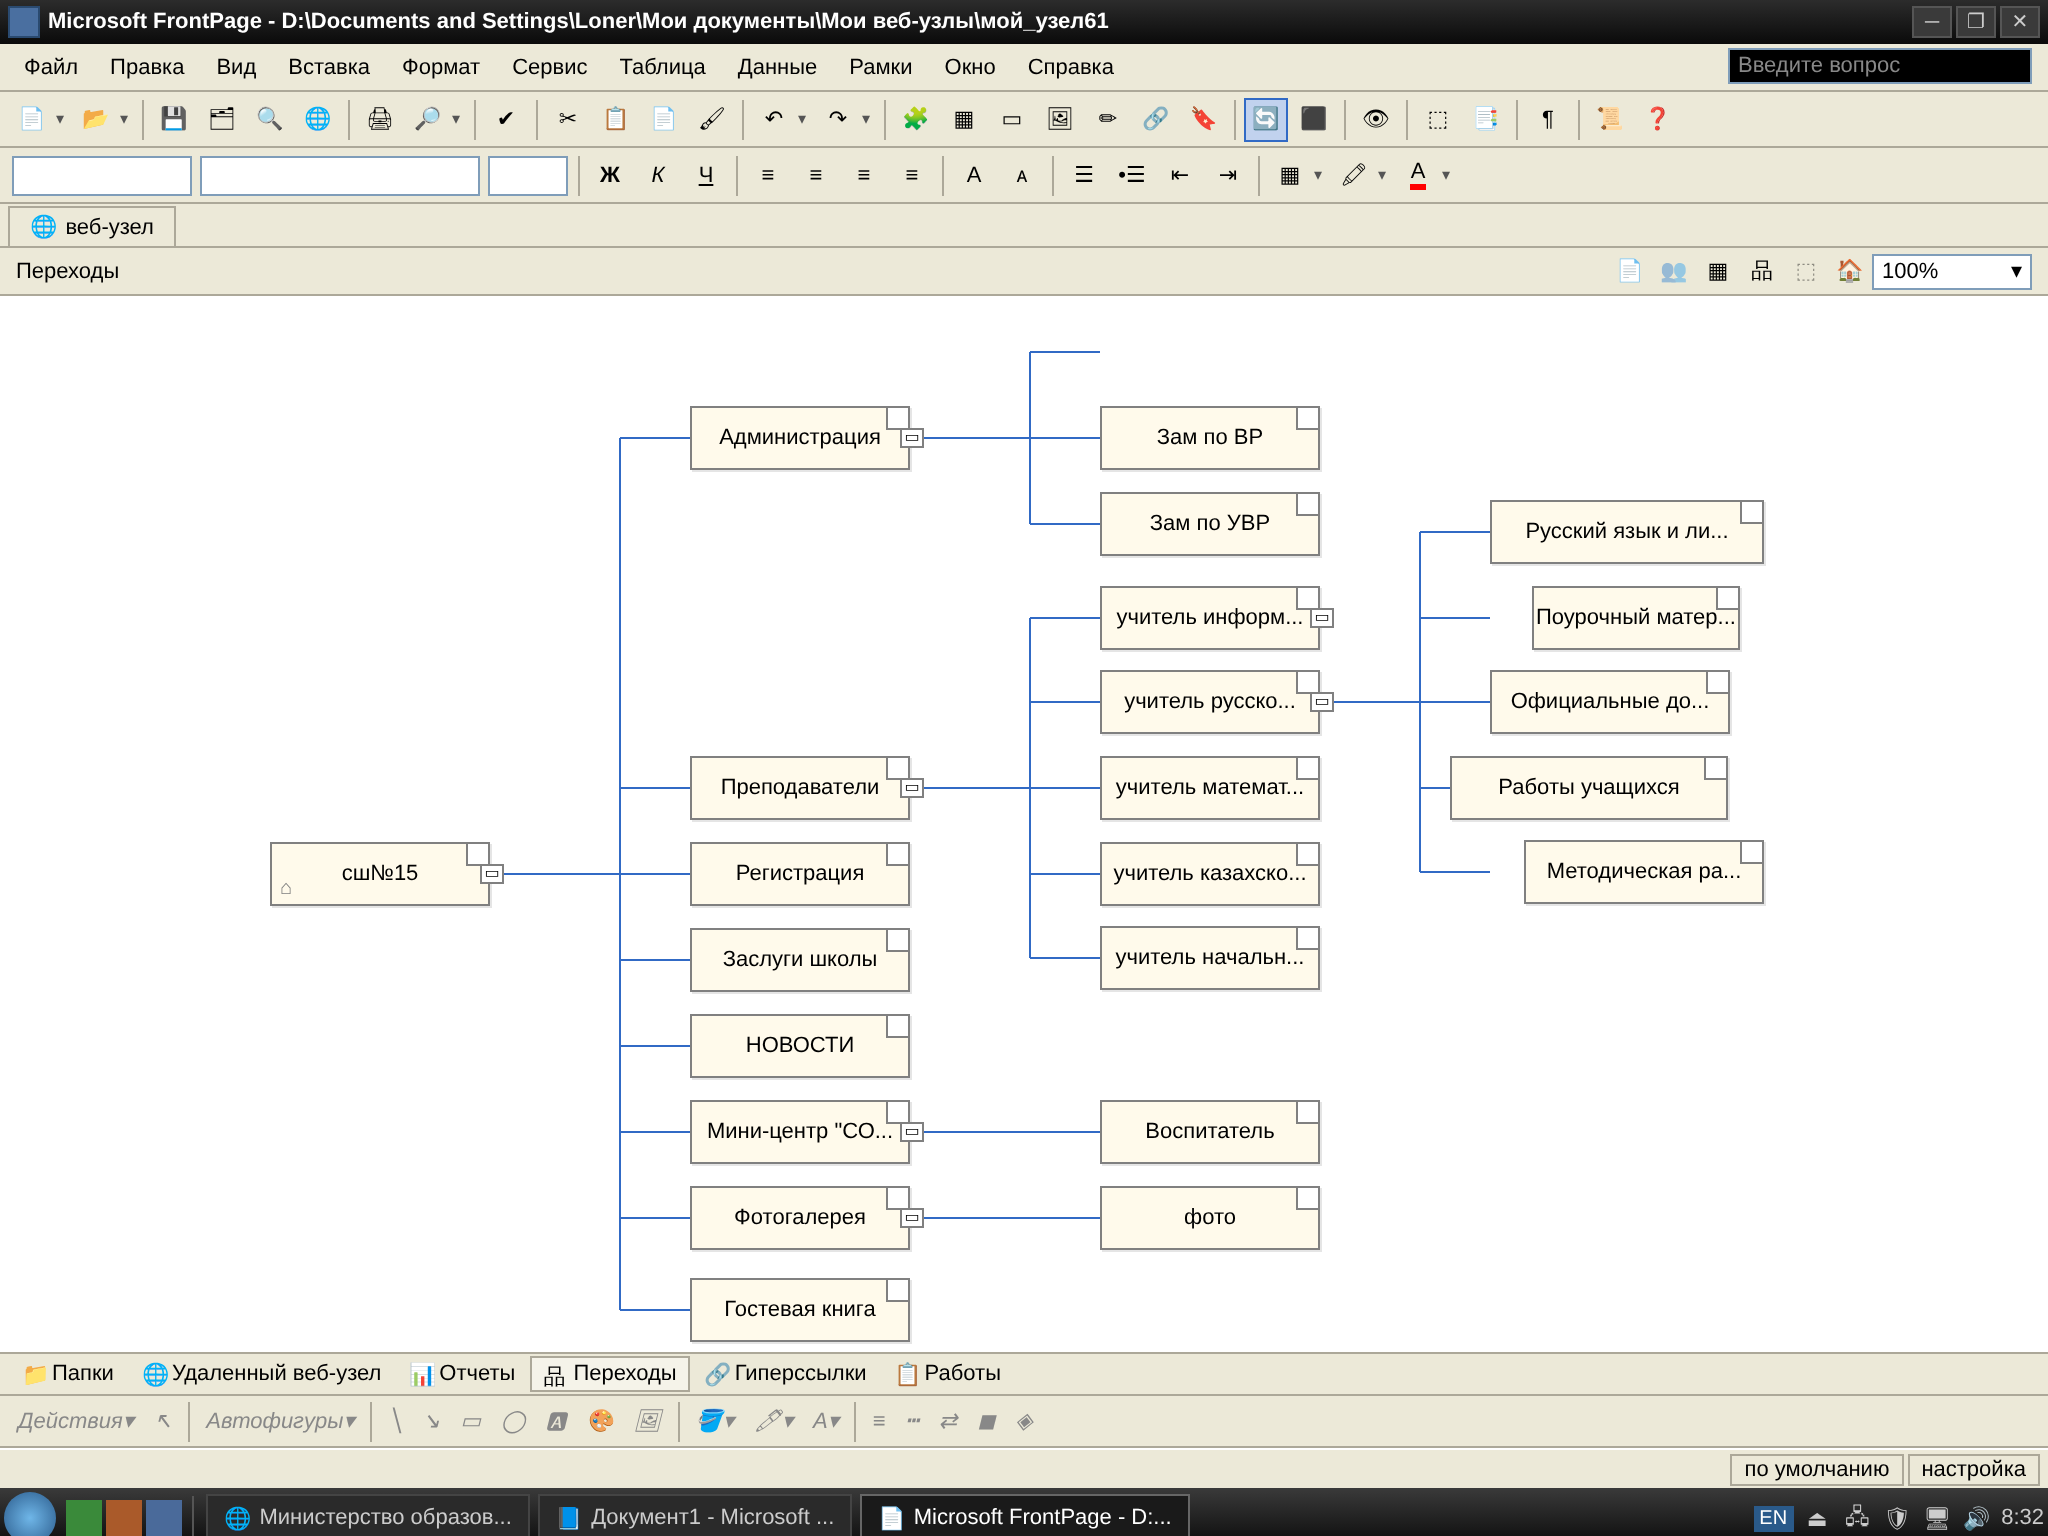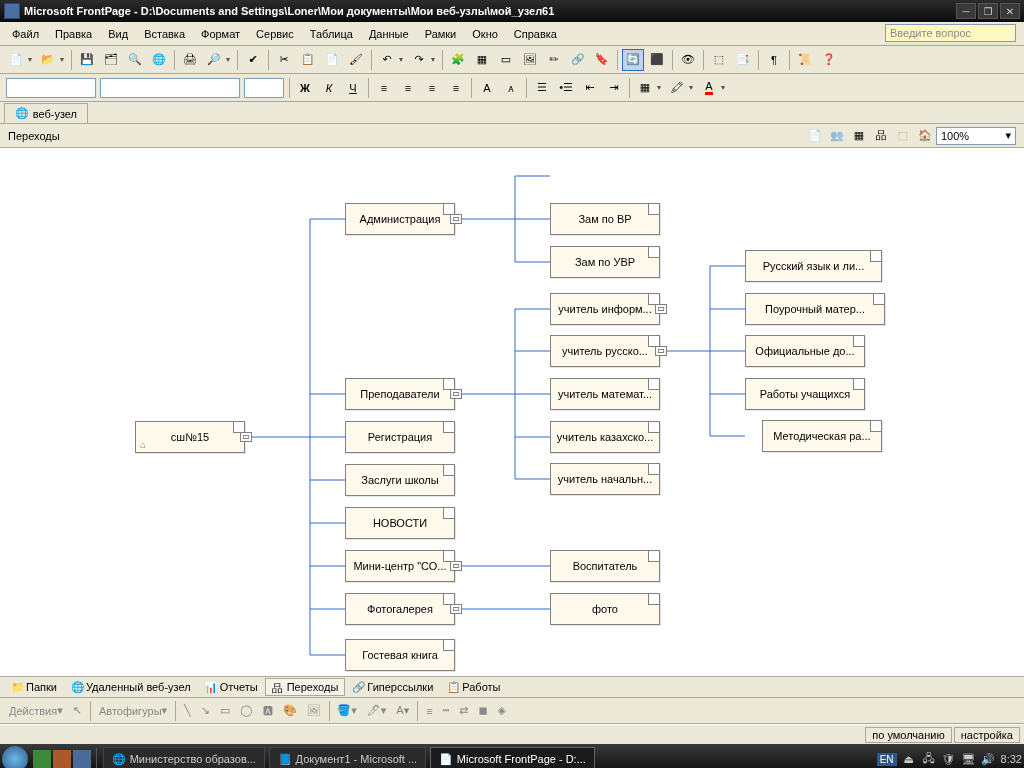--- a/index.html
+++ b/index.html
@@ -3,21 +3,21 @@
 <meta charset="utf-8">
 <style>
 * { margin: 0; padding: 0; box-sizing: border-box; font-family: Tahoma, Arial, sans-serif; font-size: 11px; user-select: none; }
 body { background: #d4d0c8; overflow: hidden; width: 1024px; height: 768px; }
 .titlebar { background: linear-gradient(to bottom, #2c2c2c 0%, #0a0a0a 100%); height: 22px; display: flex; align-items: center; padding: 0 4px; color: #fff; }
 .titlebar .app-icon { width: 16px; height: 16px; background: #4a6fa0; border: 1px solid #2a4a70; margin-right: 4px; }
 .titlebar .title { flex: 1; font-weight: bold; color: #fff; }
 .titlebar .win-btn { width: 20px; height: 16px; background: #3a3a3a; margin-left: 2px; display: flex; align-items: center; justify-content: center; color: #ccc; border: 1px solid #555; font-size: 10px; cursor: pointer; }
 .menubar { background: #ece9d8; height: 24px; display: flex; align-items: center; padding: 0 4px; border-bottom: 1px solid #aca899; position: relative; }
 .menubar .menu { padding: 3px 8px; cursor: pointer; }
-.question-box { position: absolute; right: 8px; top: 2px; width: 131px; height: 18px; border: 1px solid #7f9db9; background: #fef9c3; color: #888; padding: 2px 4px; }
+.question-box { position: absolute; right: 8px; top: 2px; width: 152px; height: 18px; border: 1px solid #7f9db9; background: #000000; color: #888; padding: 2px 4px; }
 .toolbar { background: #ece9d8; height: 28px; display: flex; align-items: center; padding: 0 4px; border-bottom: 1px solid #aca899; }
 .tbtn { width: 22px; height: 22px; margin: 0 1px; display: flex; align-items: center; justify-content: center; cursor: pointer; border: 1px solid transparent; }
 .tsep { width: 1px; height: 20px; background: #aca899; margin: 0 3px; }
 .tdrop { width: 8px; font-size: 8px; color: #555; cursor: pointer; }
 .tcombo { border: 1px solid #7f9db9; background: #fff; height: 20px; padding: 0 2px; margin: 0 2px; min-width: 40px; }
 .doc-tabs { background: #ece9d8; height: 22px; display: flex; align-items: flex-end; padding: 0 4px; border-bottom: 1px solid #aca899; }
 .doc-tab { background: #ece9d8; border: 1px solid #aca899; border-bottom: none; padding: 3px 10px; display: flex; align-items: center; gap: 4px; }
 .subheader { background: #ece9d8; height: 24px; display: flex; align-items: center; padding: 0 8px; border-bottom: 1px solid #aca899; }
 .subheader .label { flex: 1; }
 .subheader .sbtn { width: 20px; height: 20px; margin: 0 1px; display: flex; align-items: center; justify-content: center; cursor: pointer; }
@@ -27,21 +27,21 @@
 .node::before { content: ''; position: absolute; top: 0; right: 0; width: 10px; height: 10px; background: #fff; border-left: 1px solid #808080; border-bottom: 1px solid #808080; }
 .node .subnode-icon { position: absolute; right: -8px; top: 10px; width: 12px; height: 10px; border: 1px solid #808080; background: #fff; font-size: 8px; line-height: 8px; text-align: center; }
 .home-icon { position: absolute; left: 4px; bottom: 2px; font-size: 10px; color: #808080; }
 svg.connectors { position: absolute; top: 0; left: 0; width: 100%; height: 100%; pointer-events: none; }
 svg.connectors line { stroke: #316ac5; stroke-width: 1; }
 .bottom-tabs { background: #ece9d8; height: 22px; display: flex; align-items: center; padding: 0 4px; border-top: 1px solid #aca899; border-bottom: 1px solid #aca899; }
 .btab { padding: 2px 6px; display: flex; align-items: center; gap: 3px; cursor: pointer; border: 1px solid transparent; }
 .btab.active { border: 1px solid #aca899; background: #f5f3e9; }
 .btab .ticon { width: 12px; height: 12px; }
 .action-bar { background: #ece9d8; height: 26px; display: flex; align-items: center; padding: 0 4px; border-bottom: 1px solid #aca899; color: #888; }
-.abtn { padding: 2px 4px; margin: 0 1px; display: flex; align-items: center; cursor: pointer; }
+.abtn { padding: 2px 4px; margin: 0 1px; display: flex; align-items: center; cursor: pointer; font-style: italic; }
 .status-bar { background: #ece9d8; height: 20px; display: flex; align-items: center; justify-content: flex-end; padding: 0 4px; border-top: 1px solid #fff; }
 .status-seg { border: 1px solid #aca899; padding: 1px 6px; margin-left: 2px; height: 16px; line-height: 13px; }
 .taskbar { background: linear-gradient(to bottom, #3a3a3a 0%, #0a0a0a 100%); height: 30px; display: flex; align-items: center; padding: 0 2px; color: #fff; }
 .start-btn { background: radial-gradient(circle, #6fb6e8, #2a5a8a); width: 26px; height: 26px; border-radius: 50%; margin-right: 4px; cursor: pointer; }
 .task-item { background: #2a2a2a; border: 1px solid #444; padding: 2px 8px; margin: 0 2px; height: 24px; display: flex; align-items: center; gap: 4px; max-width: 180px; overflow: hidden; cursor: pointer; color: #ccc; font-size: 10px; }
 .task-item.active { background: #1a1a1a; border: 1px solid #666; color: #fff; }
 .tray { margin-left: auto; display: flex; align-items: center; gap: 4px; color: #ccc; font-size: 10px; }
 .tray-icon { width: 16px; height: 16px; display: flex; align-items: center; justify-content: center; }
 .lang-ind { background: #2a5a8a; color: #fff; padding: 1px 3px; font-size: 10px; }
 .ql-icon { width: 18px; height: 18px; margin: 0 1px; cursor: pointer; }
@@ -280,27 +280,27 @@
   <div class="node" style="left:550px;top:272px">
       <span>учитель казахско...</span>
     </div>
   <div class="node" style="left:550px;top:314px">
       <span>учитель начальн...</span>
     </div>
 
   <div class="node" style="left:745px;top:101px;width:137px">
       <span>Русский язык и ли...</span>
     </div>
-  <div class="node" style="left:745px;top:144px;width:140px">
+  <div class="node" style="left:766px;top:144px;width:104px">
       <span>Поурочный матер...</span>
     </div>
   <div class="node" style="left:745px;top:186px;width:120px">
       <span>Официальные до...</span>
     </div>
-  <div class="node" style="left:745px;top:229px;width:120px">
+  <div class="node" style="left:725px;top:229px;width:139px">
       <span>Работы учащихся</span>
     </div>
   <div class="node" style="left:762px;top:271px;width:120px">
       <span>Методическая ра...</span>
     </div>
 
   <div class="node" style="left:550px;top:401px">
       <span>Воспитатель</span>
     </div>
 

